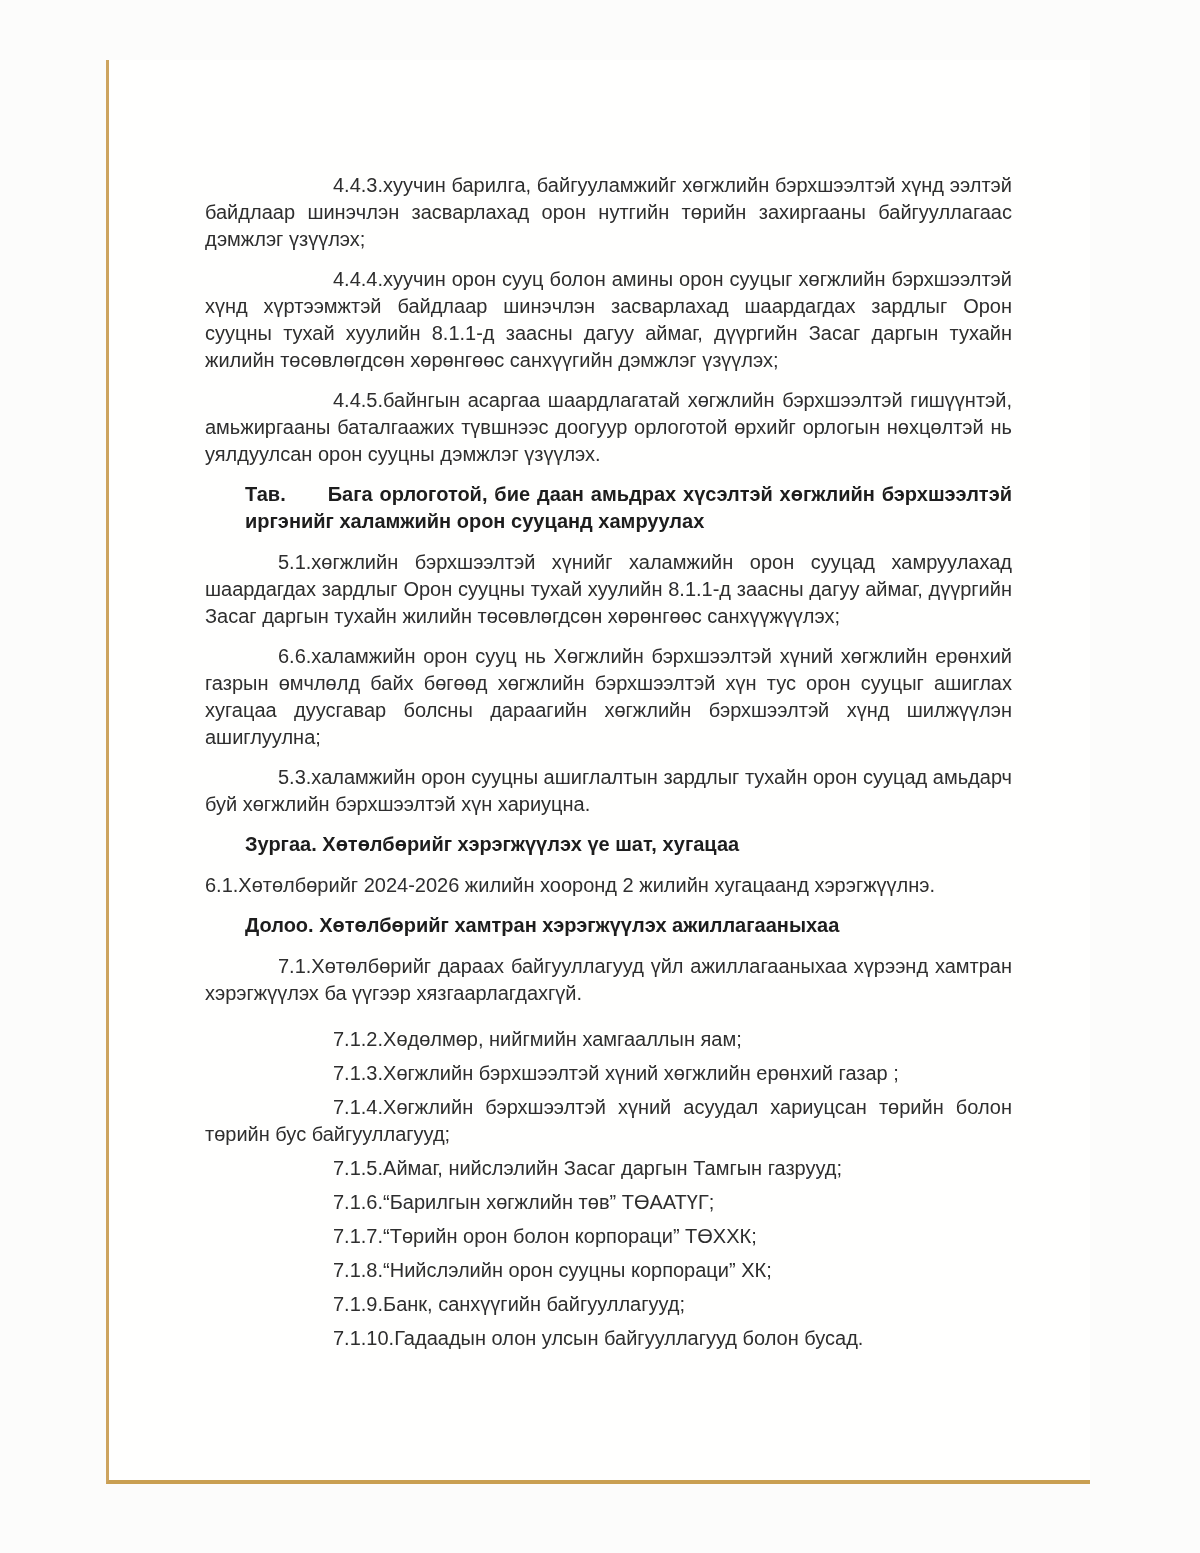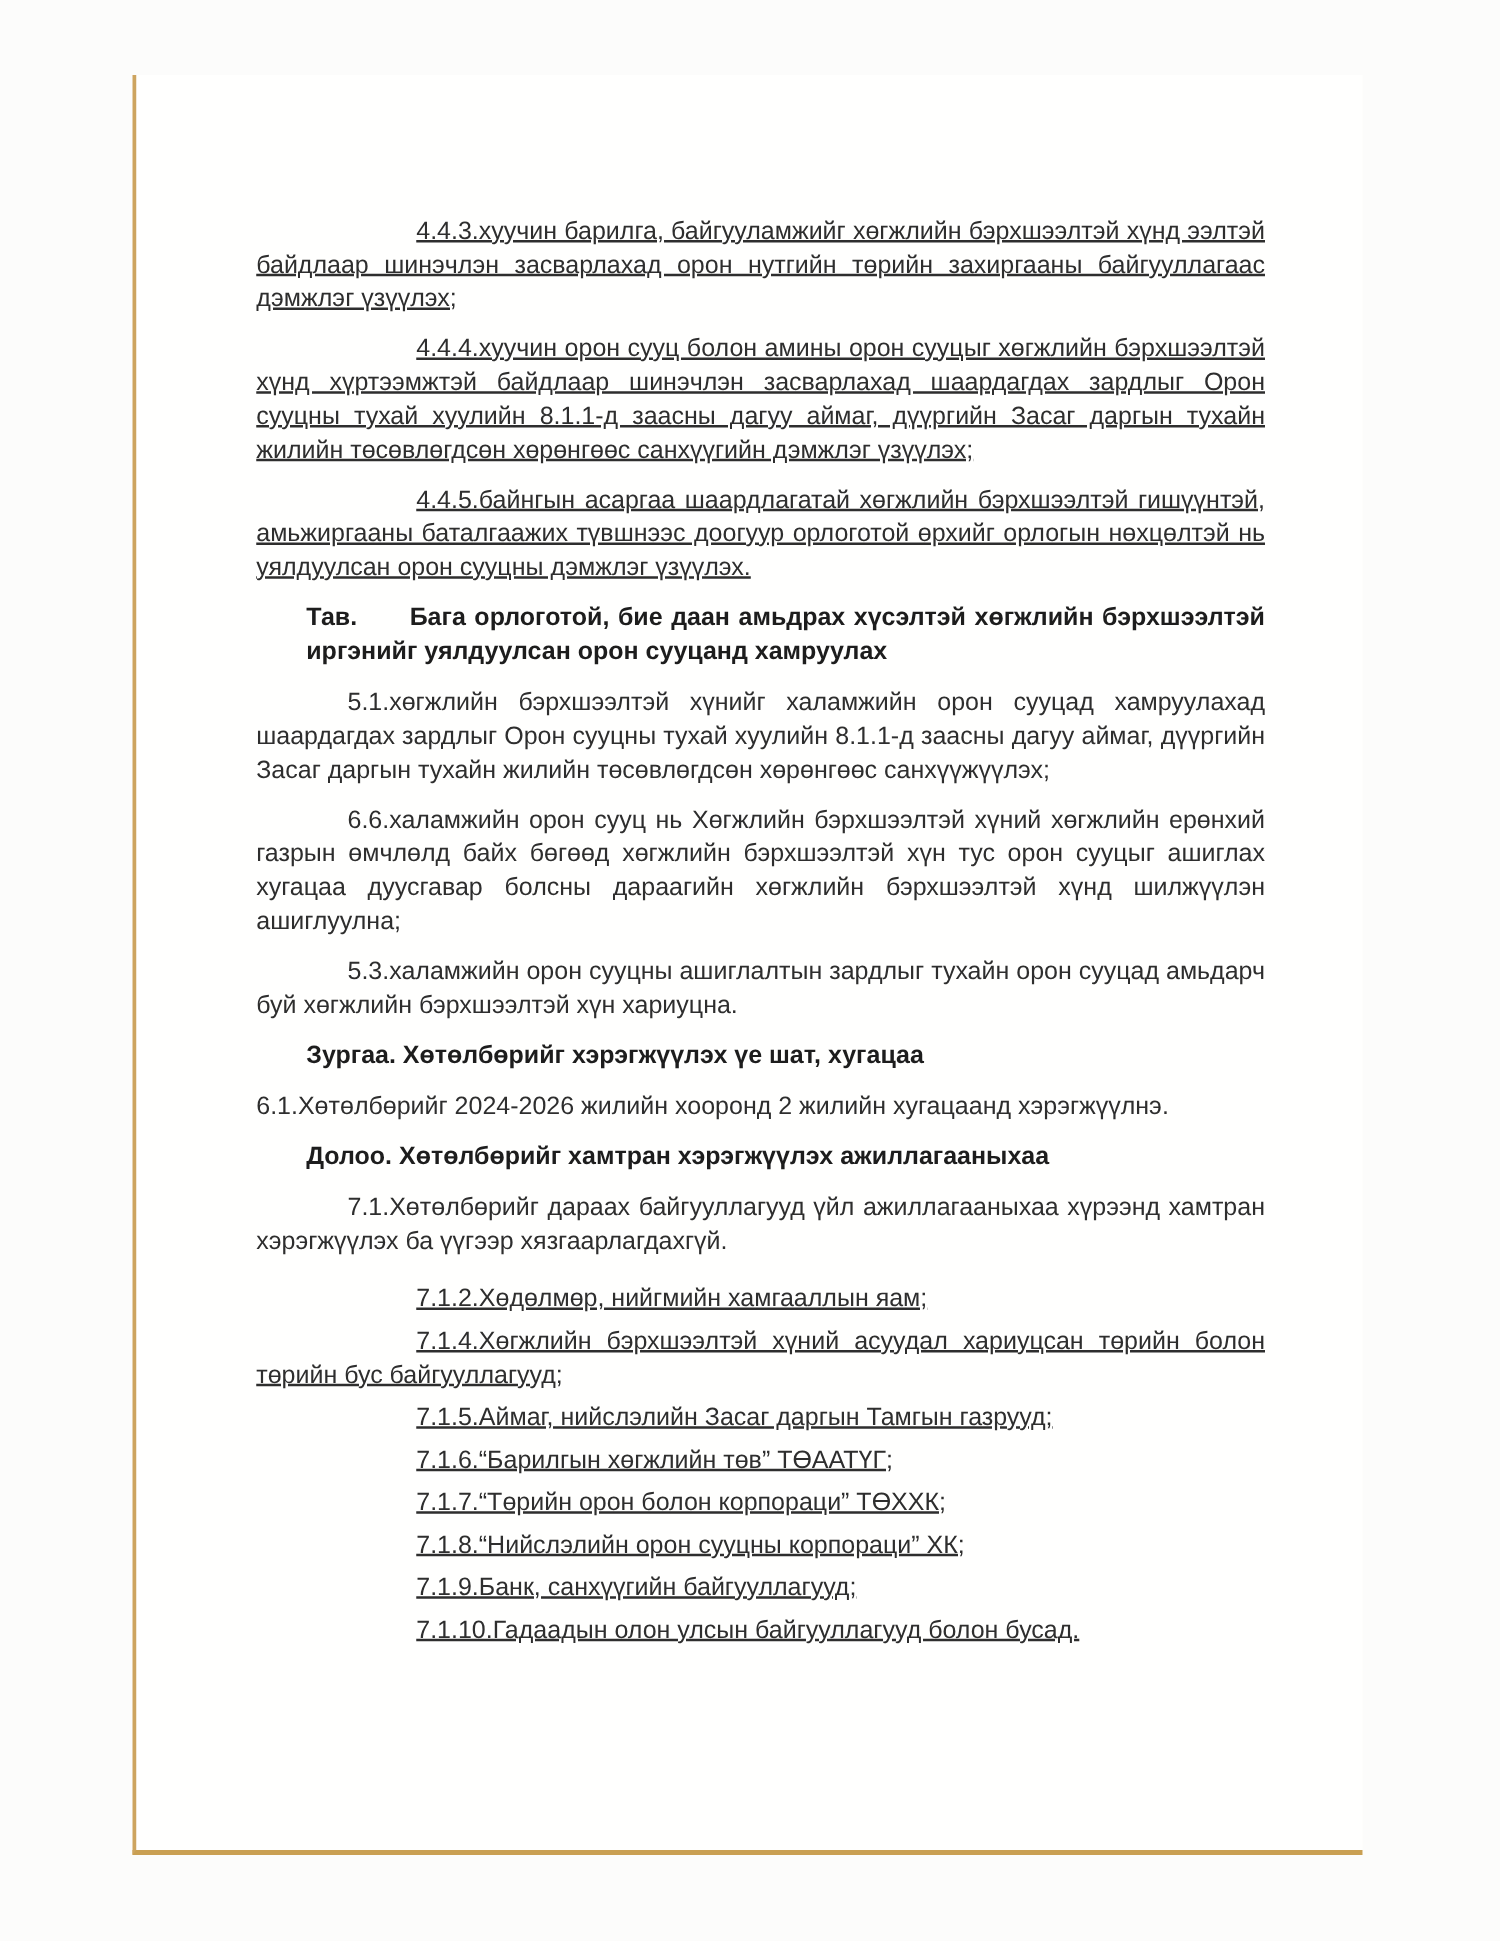--- a/index.html
+++ b/index.html
@@ -35,21 +35,21 @@
     top: 112px;
     width: 807px;
     color: #2e2e2e;
     font-size: 20px;
     line-height: 27px;
     text-align: justify;
   }
   .doc p {
     margin: 0 0 13px 0;
   }
-  .indent-lg { text-indent: 128px; text-decoration: underline; }
+  .indent-lg { text-indent: 128px; }
   .indent-md { text-indent: 73px; }
   .indent-0  { text-indent: 0; }
   .heading {
     font-weight: bold;
     color: #1d1d1d;
     padding-left: 40px;
     margin: 4px 0 14px 0 !important;
   }
   .tab-gap {
     display: inline-block;
@@ -64,36 +64,37 @@
 <body>
 
 <div class="scan-wrap">
   <div class="paper">
     <div class="doc">
 
       <p class="indent-lg">4.4.3.хуучин барилга, байгууламжийг хөгжлийн бэрхшээлтэй хүнд ээлтэй байдлаар шинэчлэн засварлахад орон нутгийн төрийн захиргааны байгууллагаас дэмжлэг үзүүлэх;</p>
       <p class="indent-lg">4.4.4.хуучин орон сууц болон амины орон сууцыг хөгжлийн бэрхшээлтэй хүнд хүртээмжтэй байдлаар шинэчлэн засварлахад шаардагдах зардлыг Орон сууцны тухай хуулийн 8.1.1-д заасны дагуу аймаг, дүүргийн Засаг даргын тухайн жилийн төсөвлөгдсөн хөрөнгөөс санхүүгийн дэмжлэг үзүүлэх;</p>
       <p class="indent-lg">4.4.5.байнгын асаргаа шаардлагатай хөгжлийн бэрхшээлтэй гишүүнтэй, амьжиргааны баталгаажих түвшнээс доогуур орлоготой өрхийг орлогын нөхцөлтэй нь уялдуулсан орон сууцны дэмжлэг үзүүлэх.</p>
 
-      <p class="heading"><span>Тав.</span><span class="tab-gap"></span><span>Бага орлоготой, бие даан амьдрах хүсэлтэй хөгжлийн бэрхшээлтэй иргэнийг уялдуулсан орон сууцанд хамруулах</span></p>
+      <p class="heading"><span>Тав.</span><span class="tab-gap"></span><span>Бага орлоготой, бие даан амьдрах хүсэлтэй хөгжлийн бэрхшээлтэй иргэнийг халамжийн орон сууцанд хамруулах</span></p>
 
       <p class="indent-md">5.1.хөгжлийн бэрхшээлтэй хүнийг халамжийн орон сууцад хамруулахад шаардагдах зардлыг Орон сууцны тухай хуулийн 8.1.1-д заасны дагуу аймаг, дүүргийн Засаг даргын тухайн жилийн төсөвлөгдсөн хөрөнгөөс санхүүжүүлэх;</p>
       <p class="indent-md">6.6.халамжийн орон сууц нь Хөгжлийн бэрхшээлтэй хүний хөгжлийн ерөнхий газрын өмчлөлд байх бөгөөд хөгжлийн бэрхшээлтэй хүн тус орон сууцыг ашиглах хугацаа дуусгавар болсны дараагийн хөгжлийн бэрхшээлтэй хүнд шилжүүлэн ашиглуулна;</p>
       <p class="indent-md">5.3.халамжийн орон сууцны ашиглалтын зардлыг тухайн орон сууцад амьдарч буй хөгжлийн бэрхшээлтэй хүн хариуцна.</p>
 
       <p class="heading">Зургаа. Хөтөлбөрийг хэрэгжүүлэх үе шат, хугацаа</p>
       <p class="indent-0">6.1.Хөтөлбөрийг 2024-2026 жилийн хооронд 2 жилийн хугацаанд хэрэгжүүлнэ.</p>
 
       <p class="heading">Долоо. Хөтөлбөрийг хамтран хэрэгжүүлэх ажиллагааныхаа</p>
       <p class="indent-md">7.1.Хөтөлбөрийг дараах байгууллагууд үйл ажиллагааныхаа хүрээнд хамтран хэрэгжүүлэх ба үүгээр хязгаарлагдахгүй.</p>
 
       <div class="spacer-sm"></div>
 
       <div class="items">
         <p class="indent-lg">7.1.2.Хөдөлмөр, нийгмийн хамгааллын яам;</p>
+        <p class="indent-lg">7.1.3.Хөгжлийн бэрхшээлтэй хүний хөгжлийн ерөнхий газар ;</p>
         <p class="indent-lg">7.1.4.Хөгжлийн бэрхшээлтэй хүний асуудал хариуцсан төрийн болон төрийн бус байгууллагууд;</p>
         <p class="indent-lg">7.1.5.Аймаг, нийслэлийн Засаг даргын Тамгын газрууд;</p>
         <p class="indent-lg">7.1.6.“Барилгын хөгжлийн төв” ТӨААТҮГ;</p>
         <p class="indent-lg">7.1.7.“Төрийн орон болон корпораци” ТӨХХК;</p>
         <p class="indent-lg">7.1.8.“Нийслэлийн орон сууцны корпораци” ХК;</p>
         <p class="indent-lg">7.1.9.Банк, санхүүгийн байгууллагууд;</p>
         <p class="indent-lg">7.1.10.Гадаадын олон улсын байгууллагууд болон бусад.</p>
       </div>
 
     </div>

